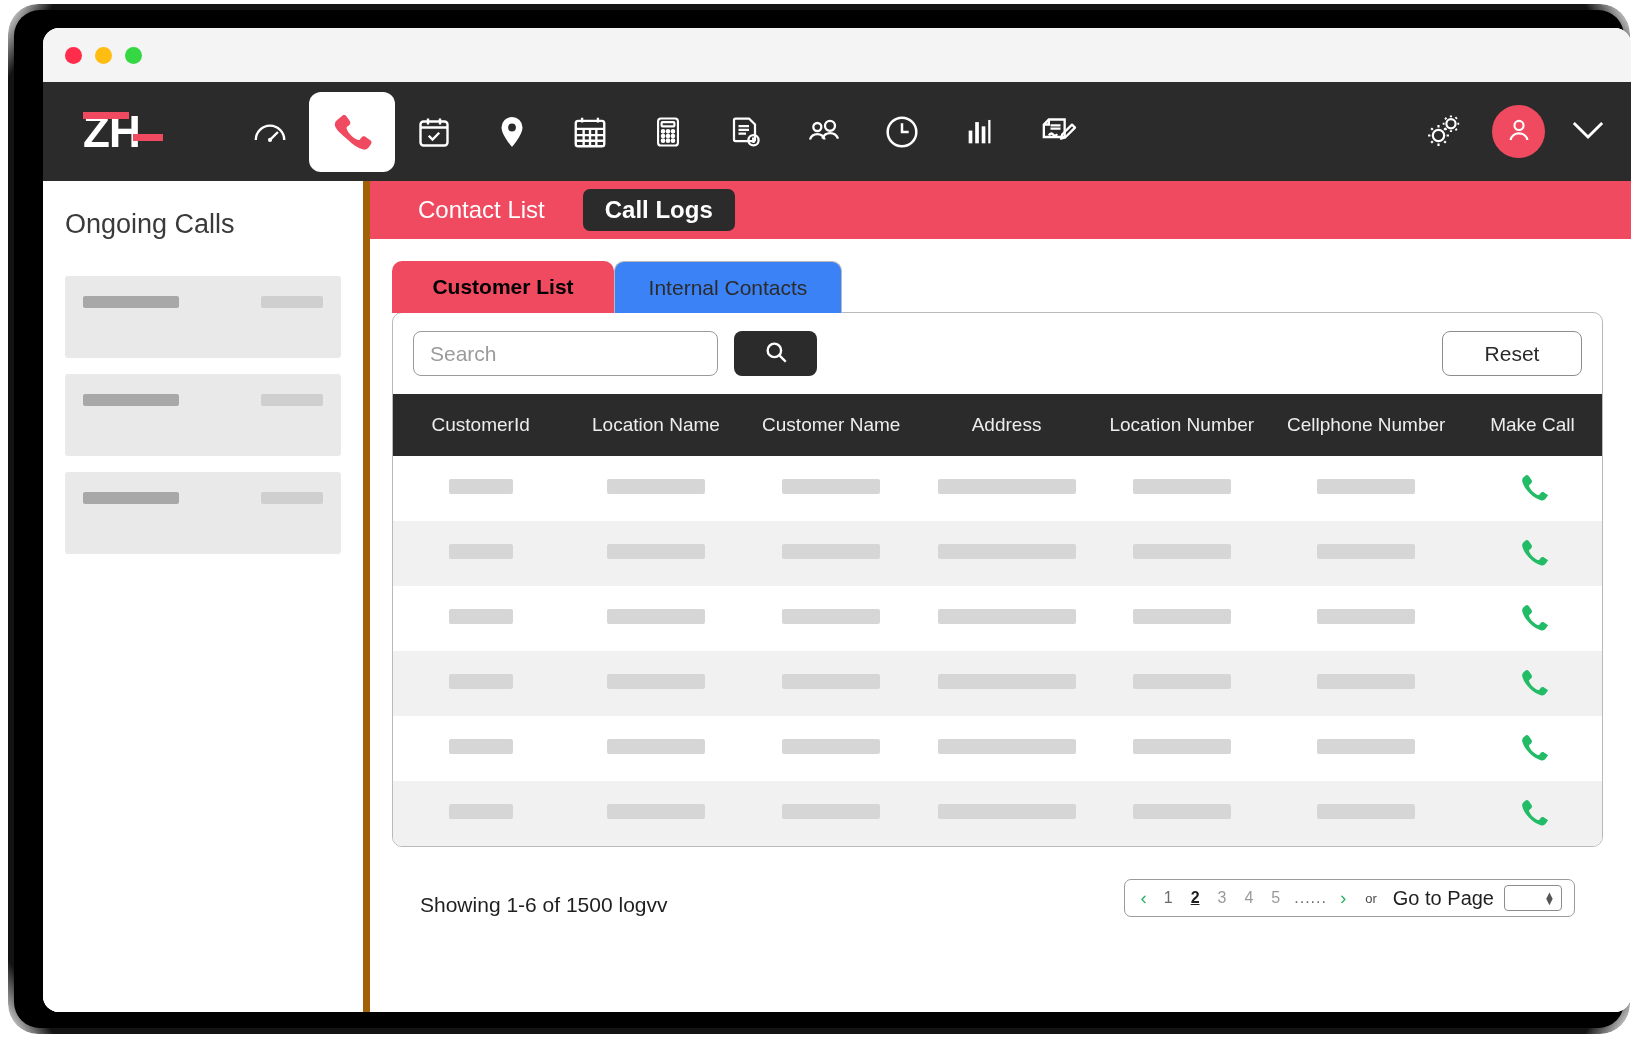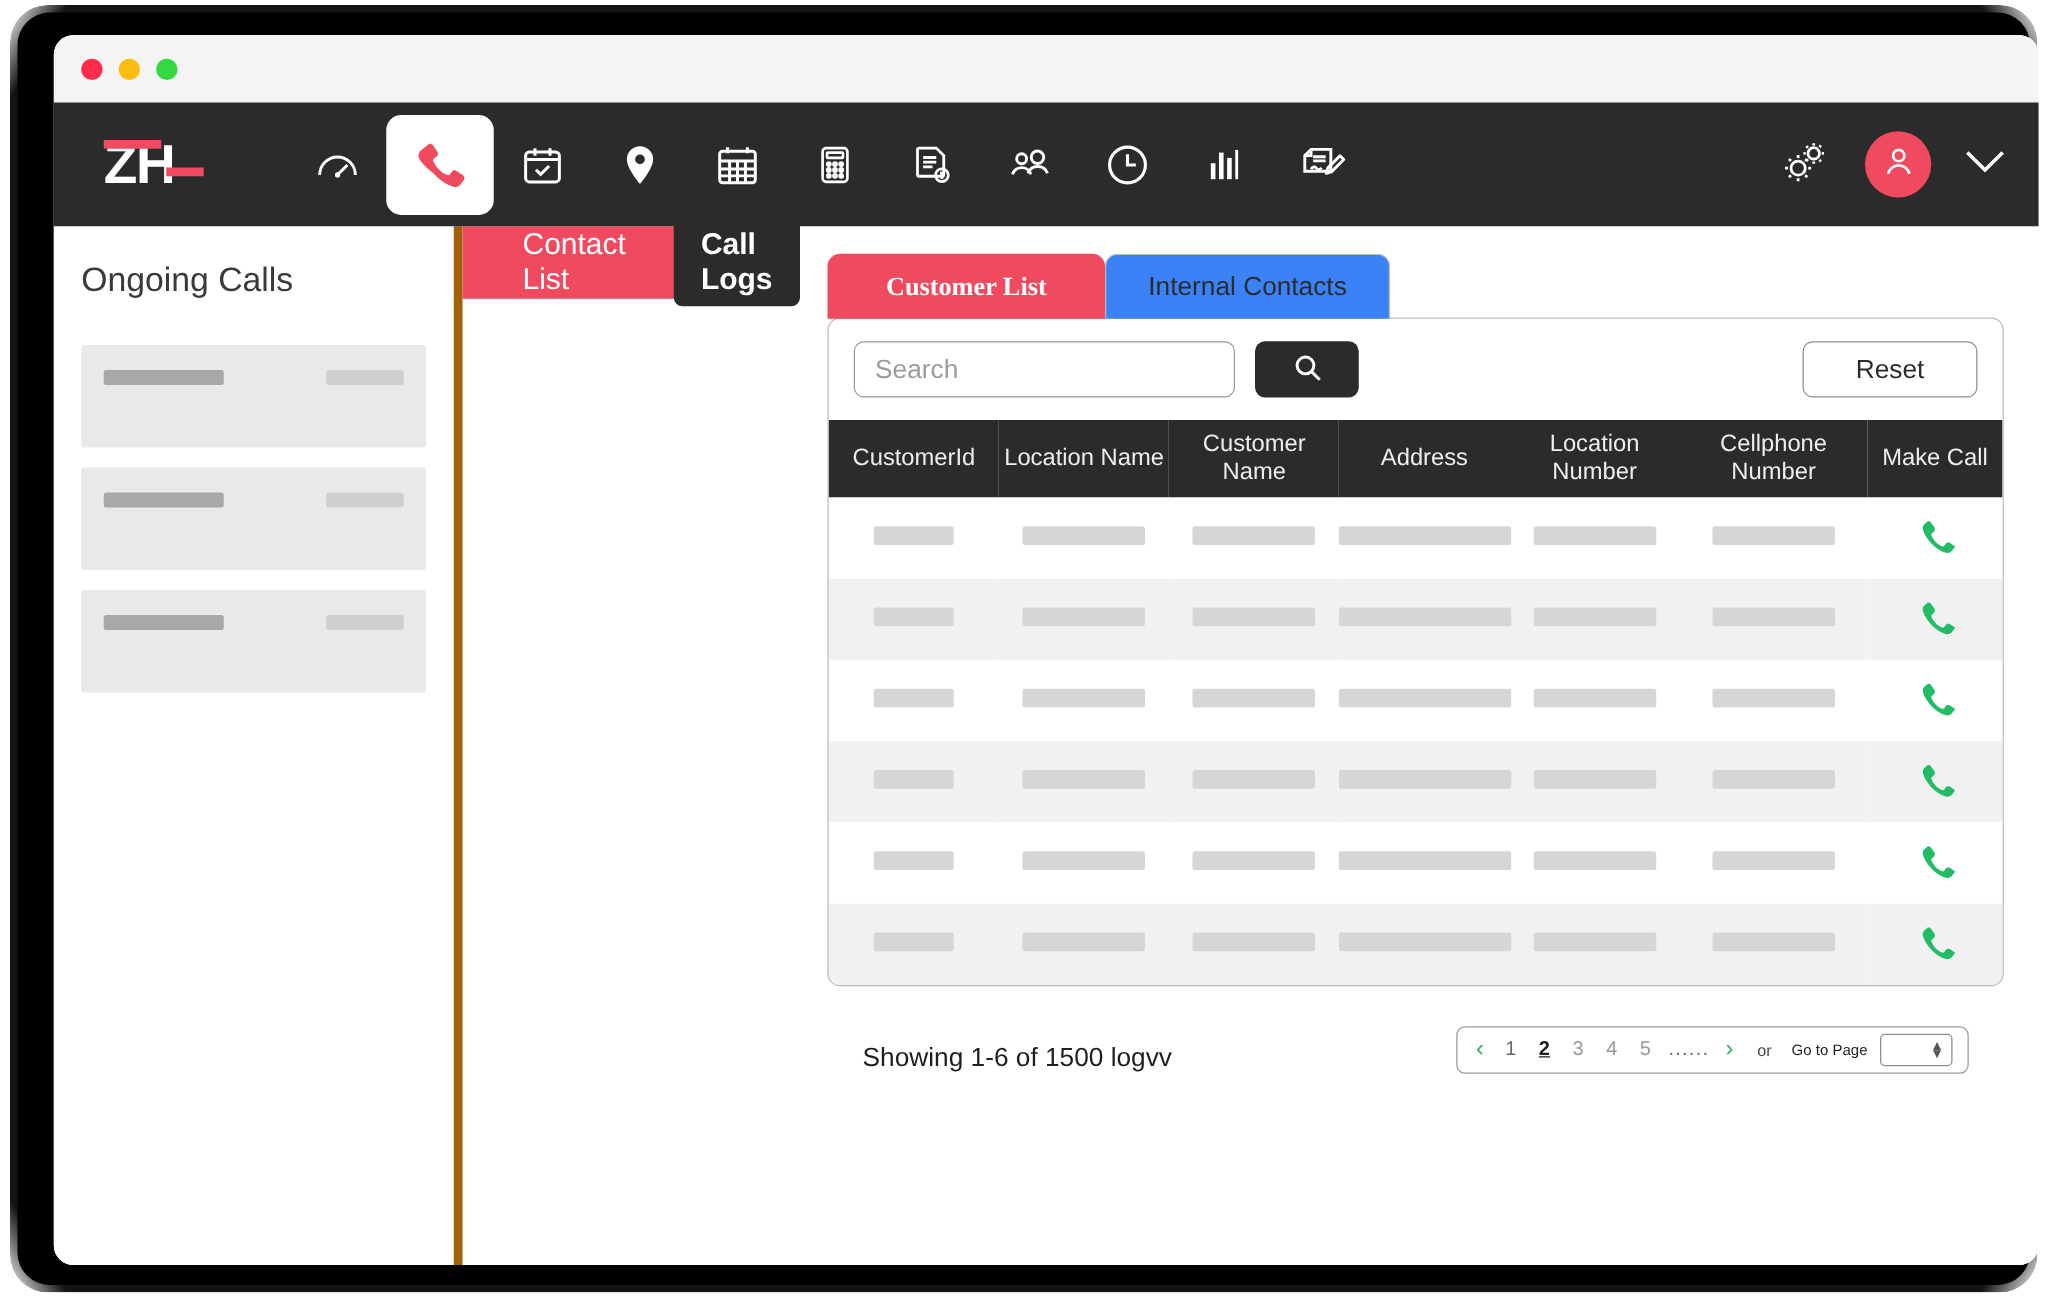--- a/index.html
+++ b/index.html
@@ -147,21 +147,21 @@
   }
   .sk { background: #a8a8a8; height: 12px; border-radius: 2px; }
   .sk.light { background: #cfcfcf; }
   .card-row1 { display: flex; justify-content: space-between; align-items: center; }
   .card-row1 .sk:first-child { width: 96px; }
   .card-row1 .sk:last-child  { width: 62px; }
   .card-row2 { margin-top: 18px; }
   .card-row2 .sk { width: 186px; height: 13px; }
 
   
-  .main { flex: 1; display: flex; flex-direction: row; min-width: 0; }
+  .main { flex: 1; display: flex; flex-direction: column; min-width: 0; }
 
   .redbar {
     height: 58px;
     background: #ef4a5f;
     display: flex;
     align-items: center;
     padding-left: 44px;
     gap: 34px;
     flex: 0 0 58px;
   }
@@ -193,21 +193,21 @@
     z-index: 5;
   }
   .subtab {
     height: 52px;
     display: flex; align-items: center; justify-content: center;
     font-size: 21px;
     padding: 0 32px;
     border-radius: 10px 10px 0 0;
     cursor: pointer;
   }
-  .subtab.active { background: #ef4a5f; color: #ffffff; font-weight: 700; min-width: 222px; font-family: Liberation Serif, serif; }
+  .subtab.active { background: #ef4a5f; color: #000000; font-weight: 700; min-width: 222px; }
   .subtab.inactive {
     background: #3b82f6; color: #2b2b2b;
     border: 1px solid #b9b9b9; border-bottom: none;
     min-width: 228px;
   }
   .dial-btn {
     position: absolute;
     right: 28px; top: 16px;
     background: #2b2b2b;
     color: #fff;
@@ -315,21 +315,21 @@
   .pager .pg {
     font-size: 16px; color: #9a9a9a;
     cursor: pointer; padding: 0 4px;
     font-family: "Liberation Sans", sans-serif;
   }
   .pager .pg.cur { color: #1f1f1f; font-weight: 700; text-decoration: underline; }
   .pager .pg.n1 { color: #6a6a6a; }
   .pager .dots { color: #6a6a6a; font-size: 16px; letter-spacing: 1px; }
   .pager .chev { color: #28b463; font-size: 19px; cursor: pointer; padding: 0 3px; }
   .pager .or { font-size: 13px; color: #4a4a4a; padding: 0 6px; }
-  .pager .gotolabel { font-size: 12px; color: #1f1f1f; }
+  .pager .gotolabel { font-size: 20px; color: #1f1f1f; }
   .pager .num {
     width: 58px; height: 26px;
     border: 1px solid #8d8d8d;
     border-radius: 4px;
     display: flex; align-items: center; justify-content: flex-end;
     padding-right: 6px;
     background: #fff;
   }
   .stepper { display: flex; flex-direction: column; line-height: 6px; color: #555; font-size: 11px; }
 </style>

